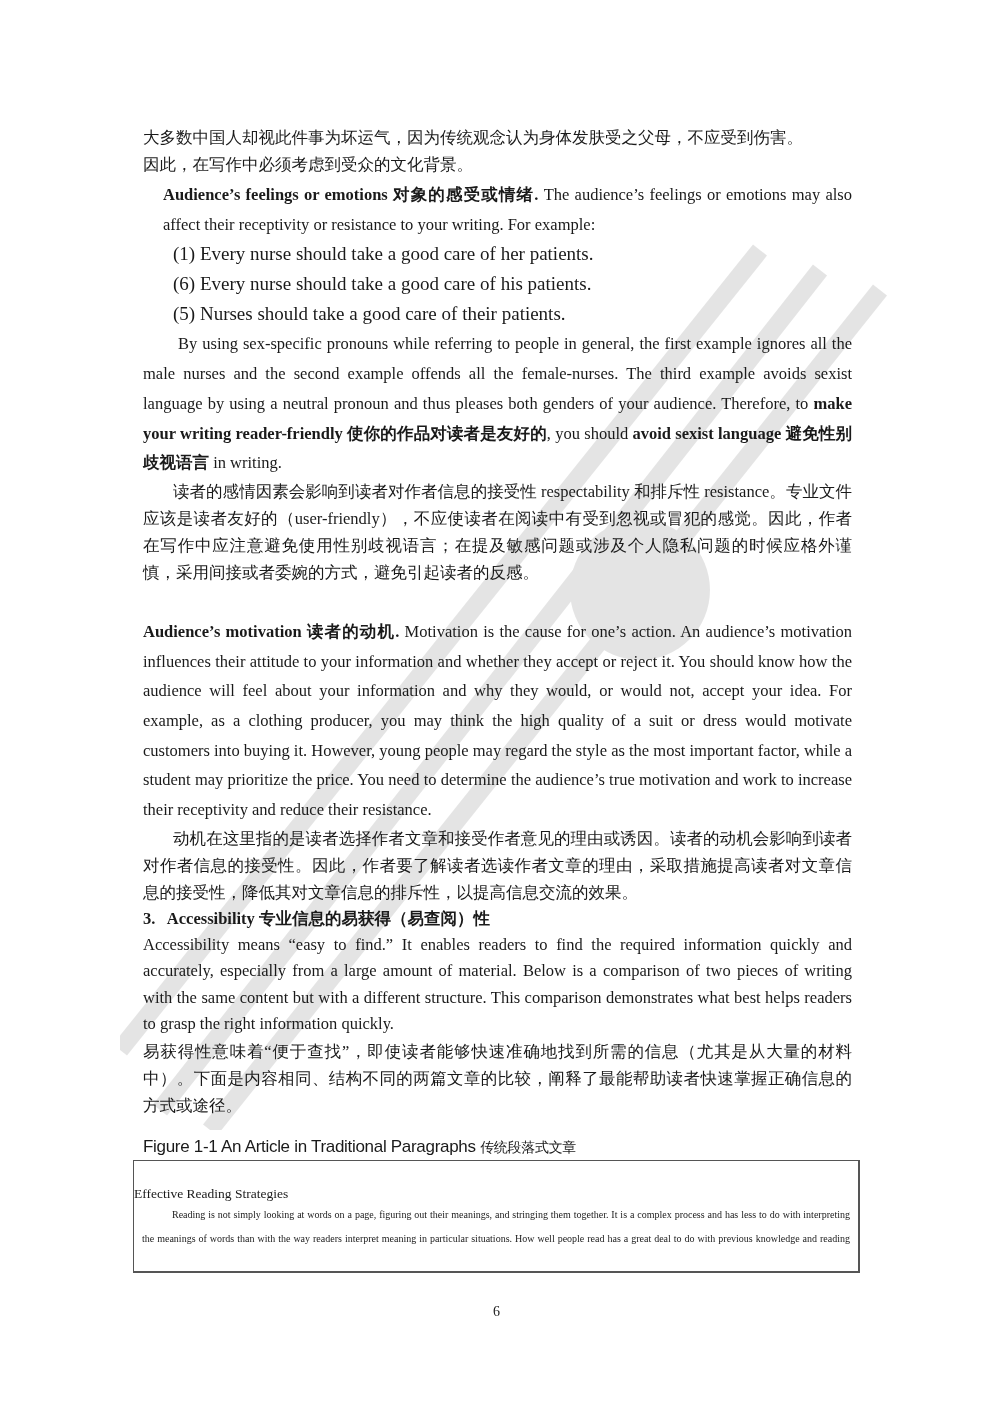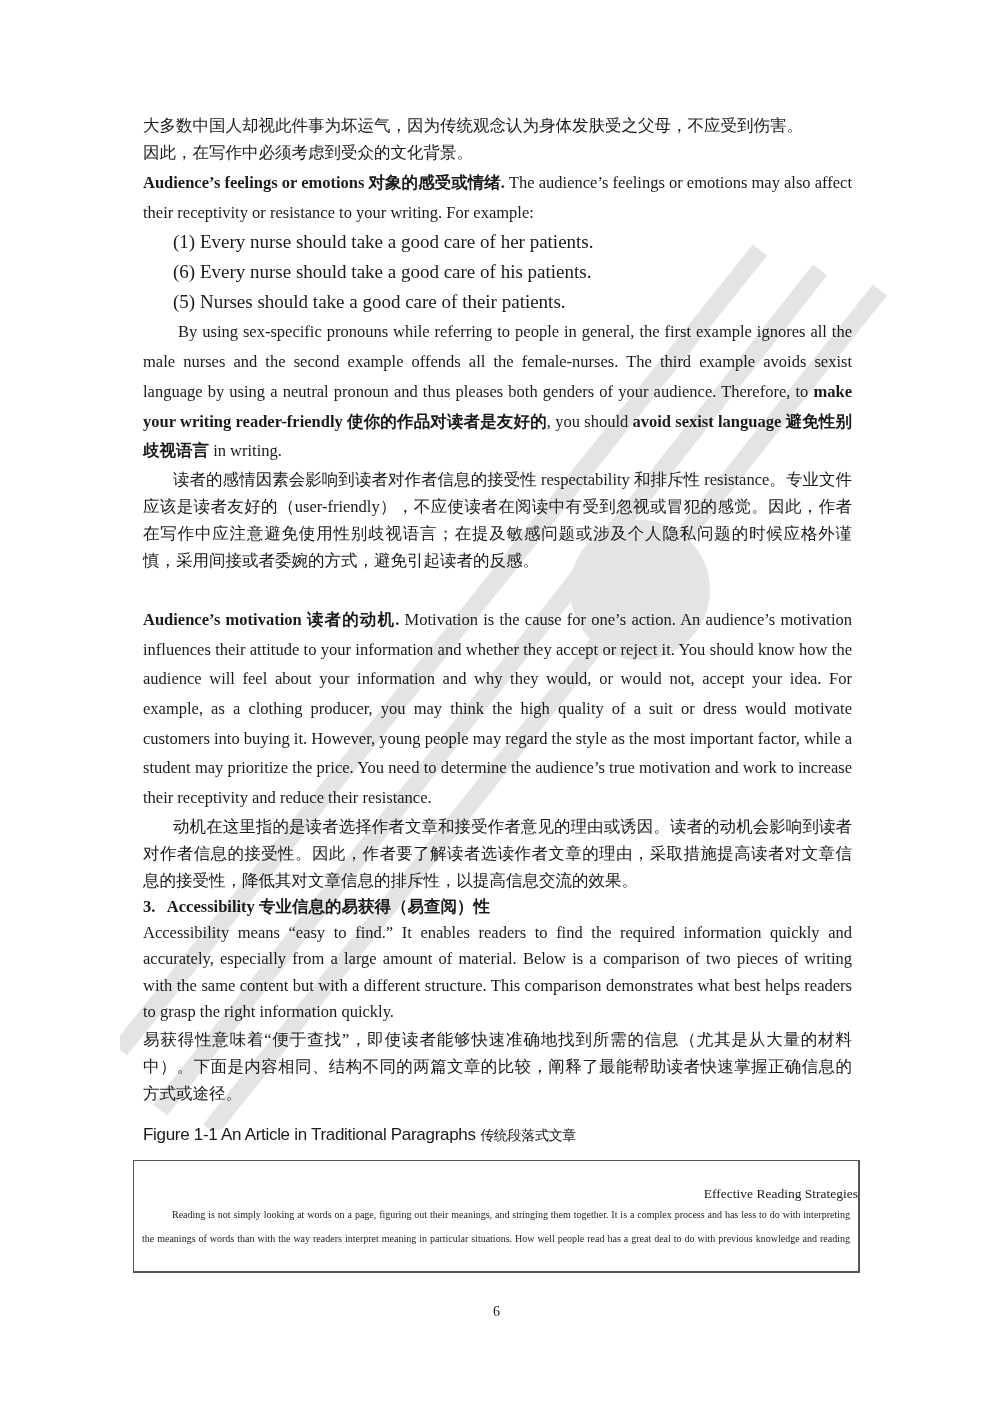--- a/index.html
+++ b/index.html
@@ -1,35 +1,35 @@
 <!DOCTYPE html>
 <html><head>
 <meta charset="utf-8">
 <style>
   html, body { margin: 0; padding: 0; background: #ffffff; }
   body { width: 993px; height: 1404px; position: relative; overflow: hidden;
          font-family: "Liberation Serif", "DejaVu Serif", serif; color: #1a1a1a; }
   .watermark { position: absolute; left: 120px; top: 230px; width: 780px; height: 900px;
                pointer-events: none; opacity: 0.10; }
-  .page { position: absolute; left: 143px; top: 112px; width: 709px; }
+  .page { position: absolute; left: 143px; top: 124px; width: 709px; }
   .line { font-size: 16.5px; line-height: 29.7px; text-align: justify; }
   .zh { font-size: 16.5px; line-height: 27px; text-align: justify; }
   .b { font-weight: bold; }
   .indent { text-indent: 33px; }
   .indent-sm { text-indent: 30px; }
   .list { padding-left: 30px; font-size: 19px; line-height: 30px; }
   .spacer { height: 31px; }
   .heading3 { font-size: 16.5px; font-weight: bold; line-height: 26px; }
   .acc { font-size: 16.5px; line-height: 26.5px; text-align: justify; }
   .fig-caption { font-family: "Liberation Sans", "DejaVu Sans", sans-serif; font-size: 17px;
                  margin-top: 18px; letter-spacing: -0.3px; }
   .fig-caption .zh-c { font-family: "DejaVu Serif", serif; font-size: 14px; }
   .fig-box { position: absolute; left: 133px; top: 1160px; width: 724px; height: 110px;
              border: 1.5px solid #555; border-right-width: 2px; border-bottom-width: 2px; }
-  .fig-title { text-align: right; font-size: 13.5px; margin-top: 24px; line-height: 18px; }
+  .fig-title { text-align: left; font-size: 13.5px; margin-top: 24px; line-height: 18px; }
   .fig-text { font-size: 10px; line-height: 23.5px; text-align: justify; padding: 0 8px;
               text-align-last: justify; }
   .fig-text .p-indent { text-indent: 30px; }
   .pagenum { position: absolute; left: 0; width: 993px; top: 1304px; text-align: center; font-size: 14px; }
 </style>
 </head>
 <body>
 
 <svg class="watermark" viewBox="0 0 780 900">
   <g stroke="#000" stroke-width="18" fill="none">
@@ -39,21 +39,21 @@
   </g>
   <circle cx="520" cy="360" r="70" fill="#000"></circle>
 </svg>
 
 <div class="page">
   <div class="zh">
     <div>大多数中国人却视此件事为坏运气，因为传统观念认为身体发肤受之父母，不应受到伤害。</div>
     <div>因此，在写作中必须考虑到受众的文化背景。</div>
   </div>
 
-  <div class="line" style="margin-top:2px;">
+  <div class="line" style="margin-top:2px;margin-left:20px;">
     <span class="b">Audience’s feelings or emotions</span>
     <span class="b">对象的感受或情绪.</span><span> The audience’s feelings or emotions may also affect their receptivity or resistance to your writing. For example:</span>
   </div>
 
   <div class="list">
     <div>(1)  Every nurse should take a good care of her patients.</div>
     <div>(6)  Every nurse should take a good care of his patients.</div>
     <div>(5)  Nurses should take a good care of their patients.</div>
   </div>
 

